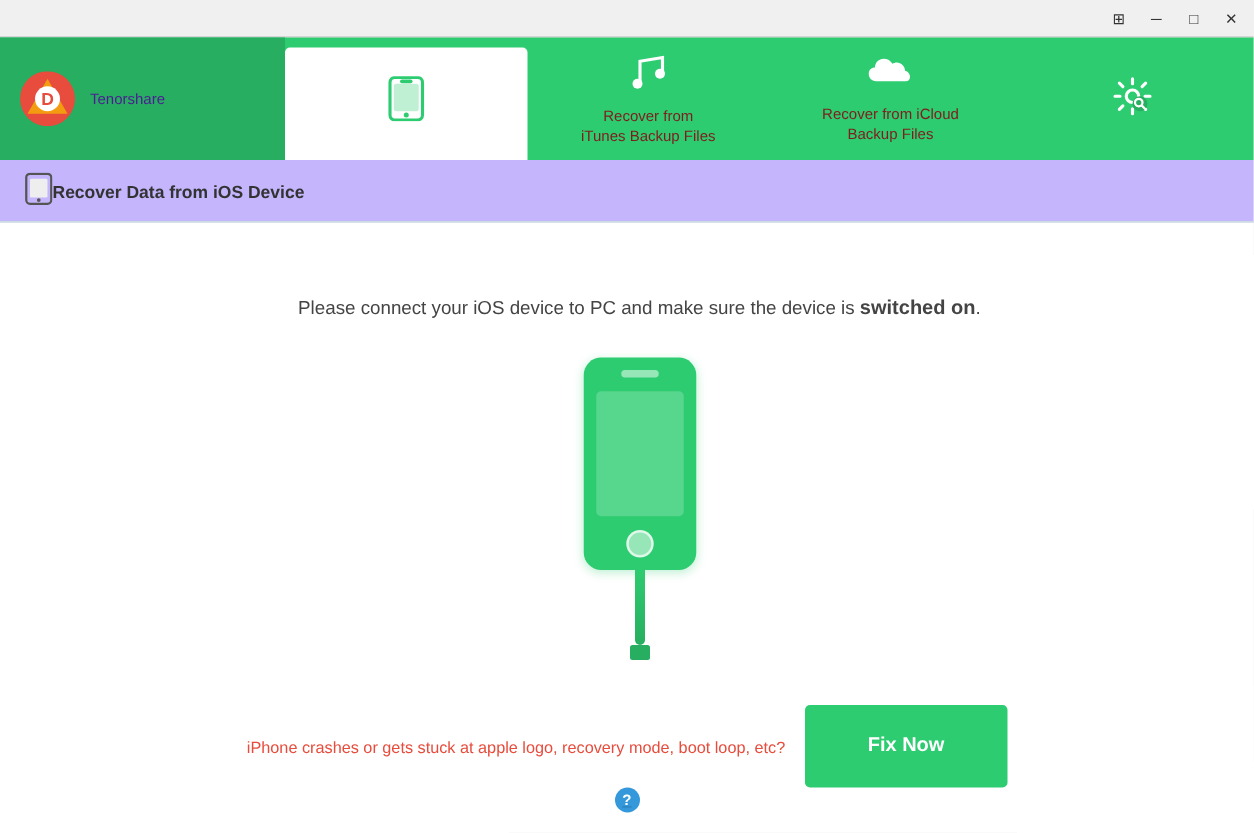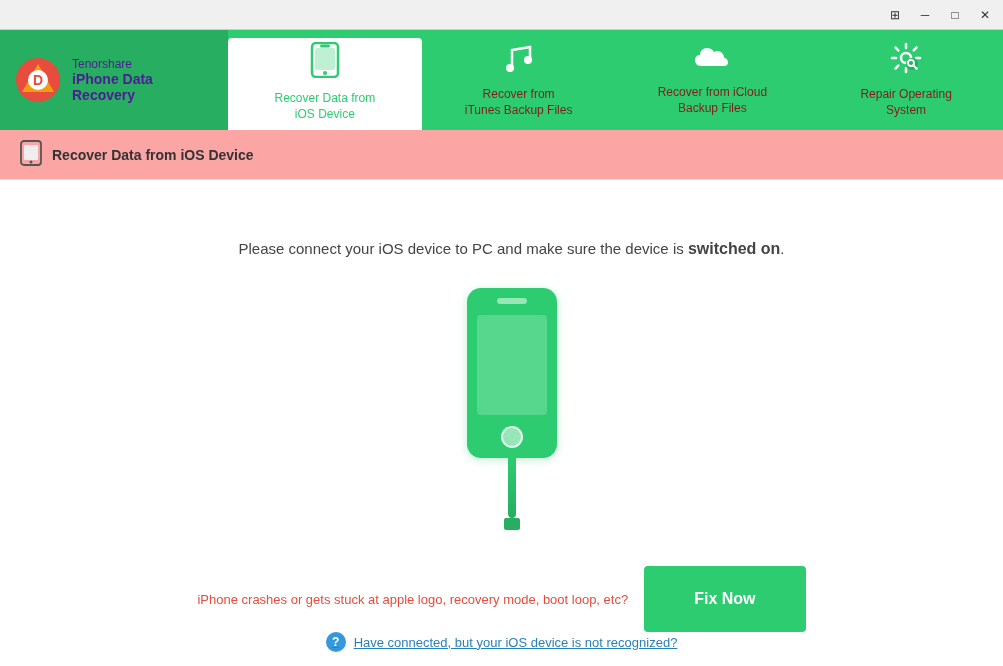--- a/index.html
+++ b/index.html
@@ -100,26 +100,26 @@
     
     .content {
       flex: 1;
       background: white;
       display: flex;
       flex-direction: column;
     }
 
     
     .info-bar {
-      background: #fca5a5;
+      background: #c4b5fd;
       border-bottom: 1px solid #d0e8d8;
       padding: 10px 20px;
       display: flex;
       align-items: center;
-      gap: 10px;
+      gap: 0;
       font-size: 14px;
       color: #333;
     }
     .info-bar .title-strong { font-weight: bold; }
 
     
     .main-content {
       flex: 1;
       display: flex;
       flex-direction: column;
@@ -264,36 +264,34 @@
       <div class="brand-logo">
         <svg class="logo-svg" viewBox="0 0 44 44" xmlns="http://www.w3.org/2000/svg">
           <circle cx="22" cy="22" r="22" fill="#e74c3c"></circle>
           <polygon points="22,6 38,34 6,34" fill="#f39c12"></polygon>
           <circle cx="22" cy="22" r="10" fill="white"></circle>
           <text x="22" y="27" text-anchor="middle" font-size="14" font-weight="bold" fill="#e74c3c">D</text>
         </svg>
       </div>
       <div class="brand-text">
         <div class="company">Tenorshare</div>
-        <div class="product">iPhone Data Recovery</div>
       </div>
     </div>
 
     <div class="nav-tabs">
 
       <div class="nav-tab active">
         <span class="icon">
           <svg width="30" height="36" viewBox="0 0 30 36" fill="none" xmlns="http://www.w3.org/2000/svg">
             <rect x="2" y="1" width="26" height="34" rx="4" stroke="#2ecc71" stroke-width="2.5" fill="none"></rect>
             <rect x="5" y="6" width="20" height="22" rx="2" fill="#2ecc71" opacity="0.3"></rect>
             <circle cx="15" cy="31" r="2" fill="#2ecc71"></circle>
             <rect x="10" y="2.5" width="10" height="3" rx="1.5" fill="#2ecc71"></rect>
           </svg>
         </span>
-        <span class="label">Recover Data from<br>iOS Device</span>
       </div>
 
       <div class="nav-tab">
         <span class="icon">
           <svg width="30" height="32" viewBox="0 0 30 32" fill="none" xmlns="http://www.w3.org/2000/svg">
             <path d="M8 26 L8 8 L26 5 L26 18" stroke="white" stroke-width="2.5" stroke-linecap="round"></path>
             <circle cx="6" cy="26" r="4" fill="white"></circle>
             <circle cx="24" cy="18" r="4" fill="white"></circle>
           </svg>
         </span>
@@ -313,21 +311,20 @@
         <span class="icon">
           <svg width="32" height="32" viewBox="0 0 32 32" fill="none" xmlns="http://www.w3.org/2000/svg">
             <circle cx="16" cy="16" r="5" stroke="white" stroke-width="2.5" fill="none"></circle>
             <path d="M16 2 L16 6 M16 26 L16 30 M2 16 L6 16 M26 16 L30 16 M5.5 5.5 L8.3 8.3 M23.7 23.7 L26.5 26.5 M26.5 5.5 L23.7 8.3 M8.3 23.7 L5.5 26.5" stroke="white" stroke-width="2.5" stroke-linecap="round"></path>
 
             <circle cx="22" cy="22" r="6" fill="#27ae60"></circle>
             <circle cx="21" cy="21" r="3" stroke="white" stroke-width="1.8" fill="none"></circle>
             <line x1="23.5" y1="23.5" x2="26" y2="26" stroke="white" stroke-width="1.8" stroke-linecap="round"></line>
           </svg>
         </span>
-        <span class="label">Repair Operating<br>System</span>
       </div>
 
     </div>
   </div>
 
   <div class="content">
 
     <div class="info-bar">
       <span>
         <svg width="22" height="26" viewBox="0 0 22 26" fill="none" xmlns="http://www.w3.org/2000/svg">
@@ -356,18 +353,17 @@
 
     </div>
 
     <div class="bottom-bar">
       <div style="display:flex; align-items:center; gap: 16px; width: 100%; justify-content: center;">
         <span class="crash-message">iPhone crashes or gets stuck at apple logo, recovery mode, boot loop, etc?</span>
         <button class="fix-now-btn">Fix Now</button>
       </div>
       <div class="help-link">
         <div class="help-icon">?</div>
-        <span>Have connected, but your iOS device is not recognized?</span>
       </div>
     </div>
 
   </div>
 </div>
 
 </body></html>

